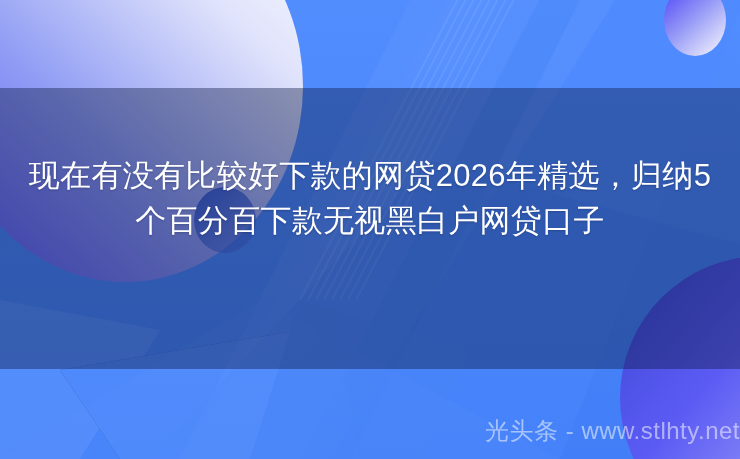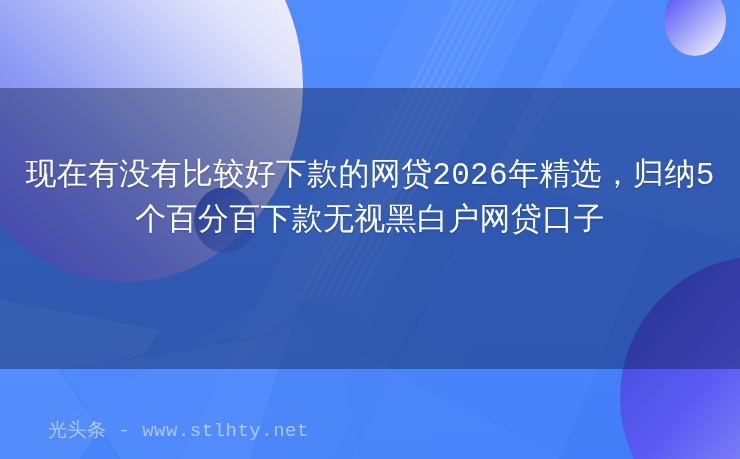--- a/index.html
+++ b/index.html
@@ -9,21 +9,21 @@
     height: 459px;
     overflow: hidden;
     background: #0b1830;
   }
 
   #poster {
     position: relative;
     width: 740px;
     height: 459px;
     overflow: hidden;
-    font-family: Liberation Mono, monospace;
+    font-family: Liberation Sans, sans-serif;
     background: #4785fd;
   }
 
   
   .art {
     position: absolute;
     inset: 0;
     overflow: hidden;
   }
 
@@ -55,24 +55,24 @@
     white-space: pre-line;
     text-shadow: 0 1px 2px rgba(10, 20, 60, 0.25);
   }
 
   
   .watermark {
     position: absolute;
     left: 0;
     top: 417px;
     width: 740px;
-    text-align: left;
+    text-align: right;
     padding-left: 48px;
     color: rgba(255, 255, 255, 0.52);
-    font-size: 19px;
+    font-size: 24px;
     line-height: 28px;
     letter-spacing: 0.5px;
     font-weight: 400;
     white-space: nowrap;
   }
 </style>
 </head>
 <body>
 
 <div id="poster">

